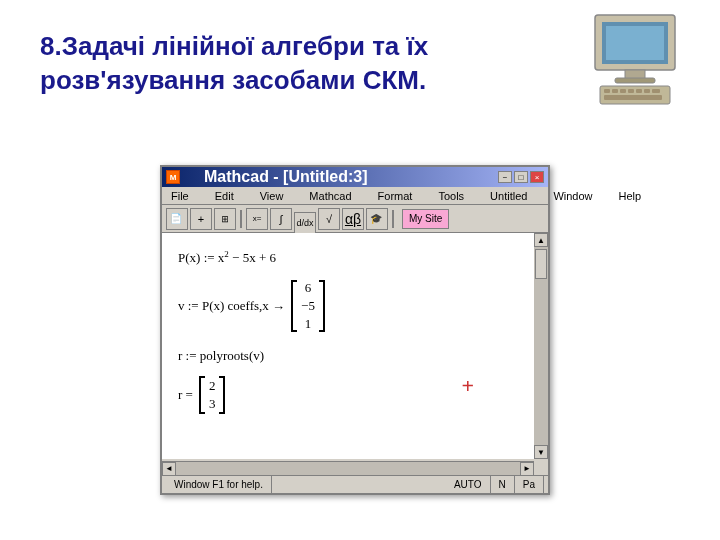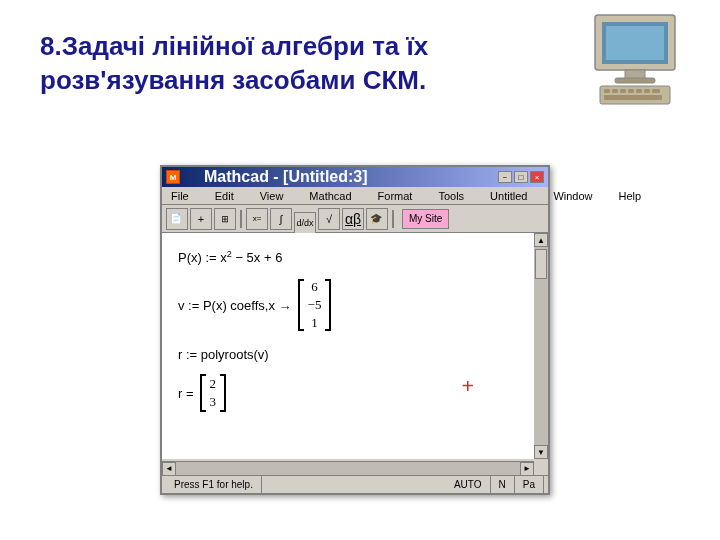--- a/index.html
+++ b/index.html
@@ -185,21 +185,21 @@
 
     
     .math-line {
       margin-bottom: 12px;
       display: flex;
       align-items: center;
       gap: 6px;
     }
 
     .math-text {
-      font-family: Liberation Sans, sans-serif;
+      font-family: Liberation Serif, serif;
       font-size: 13px;
     }
 
     sup {
       font-size: 9px;
       vertical-align: super;
     }
 
     
     .matrix-container {
@@ -472,21 +472,21 @@
       </div>
     </div>
 
     <div class="scrollbar-bottom">
       <div class="hscroll-btn">◄</div>
       <div class="hscroll-track"></div>
       <div class="hscroll-btn">►</div>
     </div>
 
     <div class="statusbar">
-      <span class="status-section">Press F1 for help.</span>
+      <span class="status-section">Window F1 for help.</span>
       <span class="status-section" style="margin-left: auto;">AUTO</span>
       <span class="status-section">N</span>
       <span class="status-section">Pa</span>
     </div>
 
   </div>
 
 </div>
 
 </body></html>

